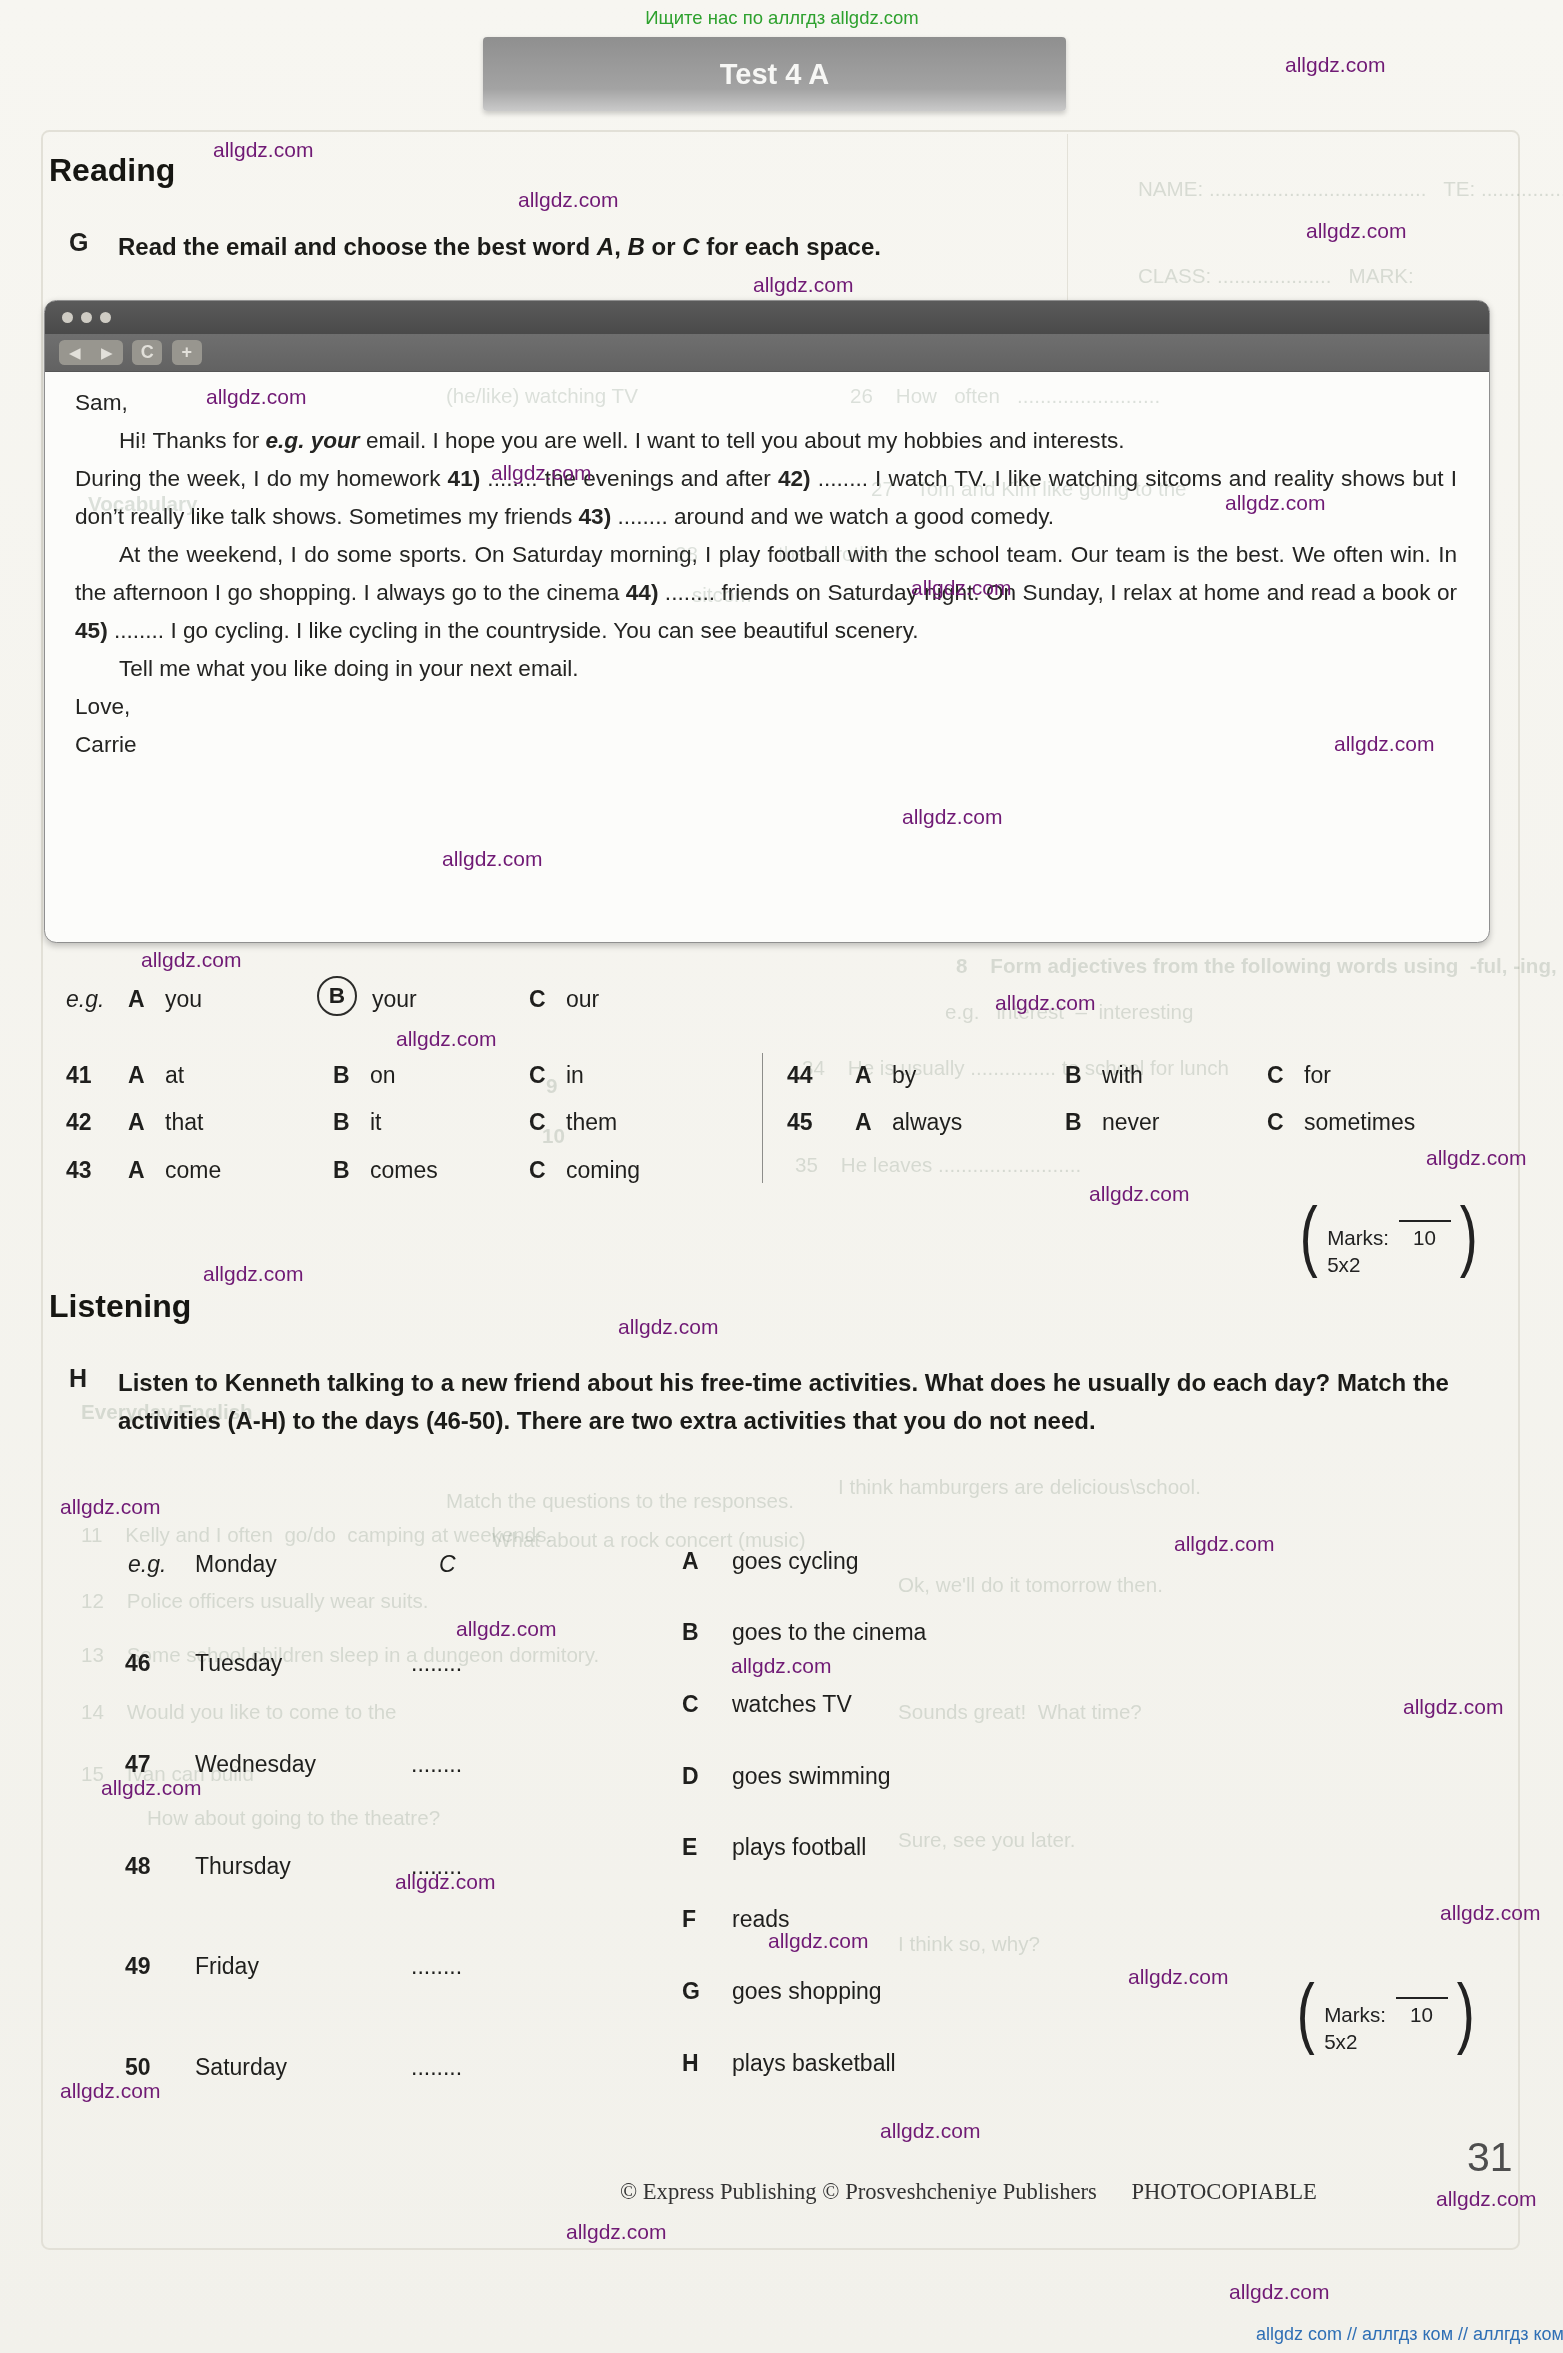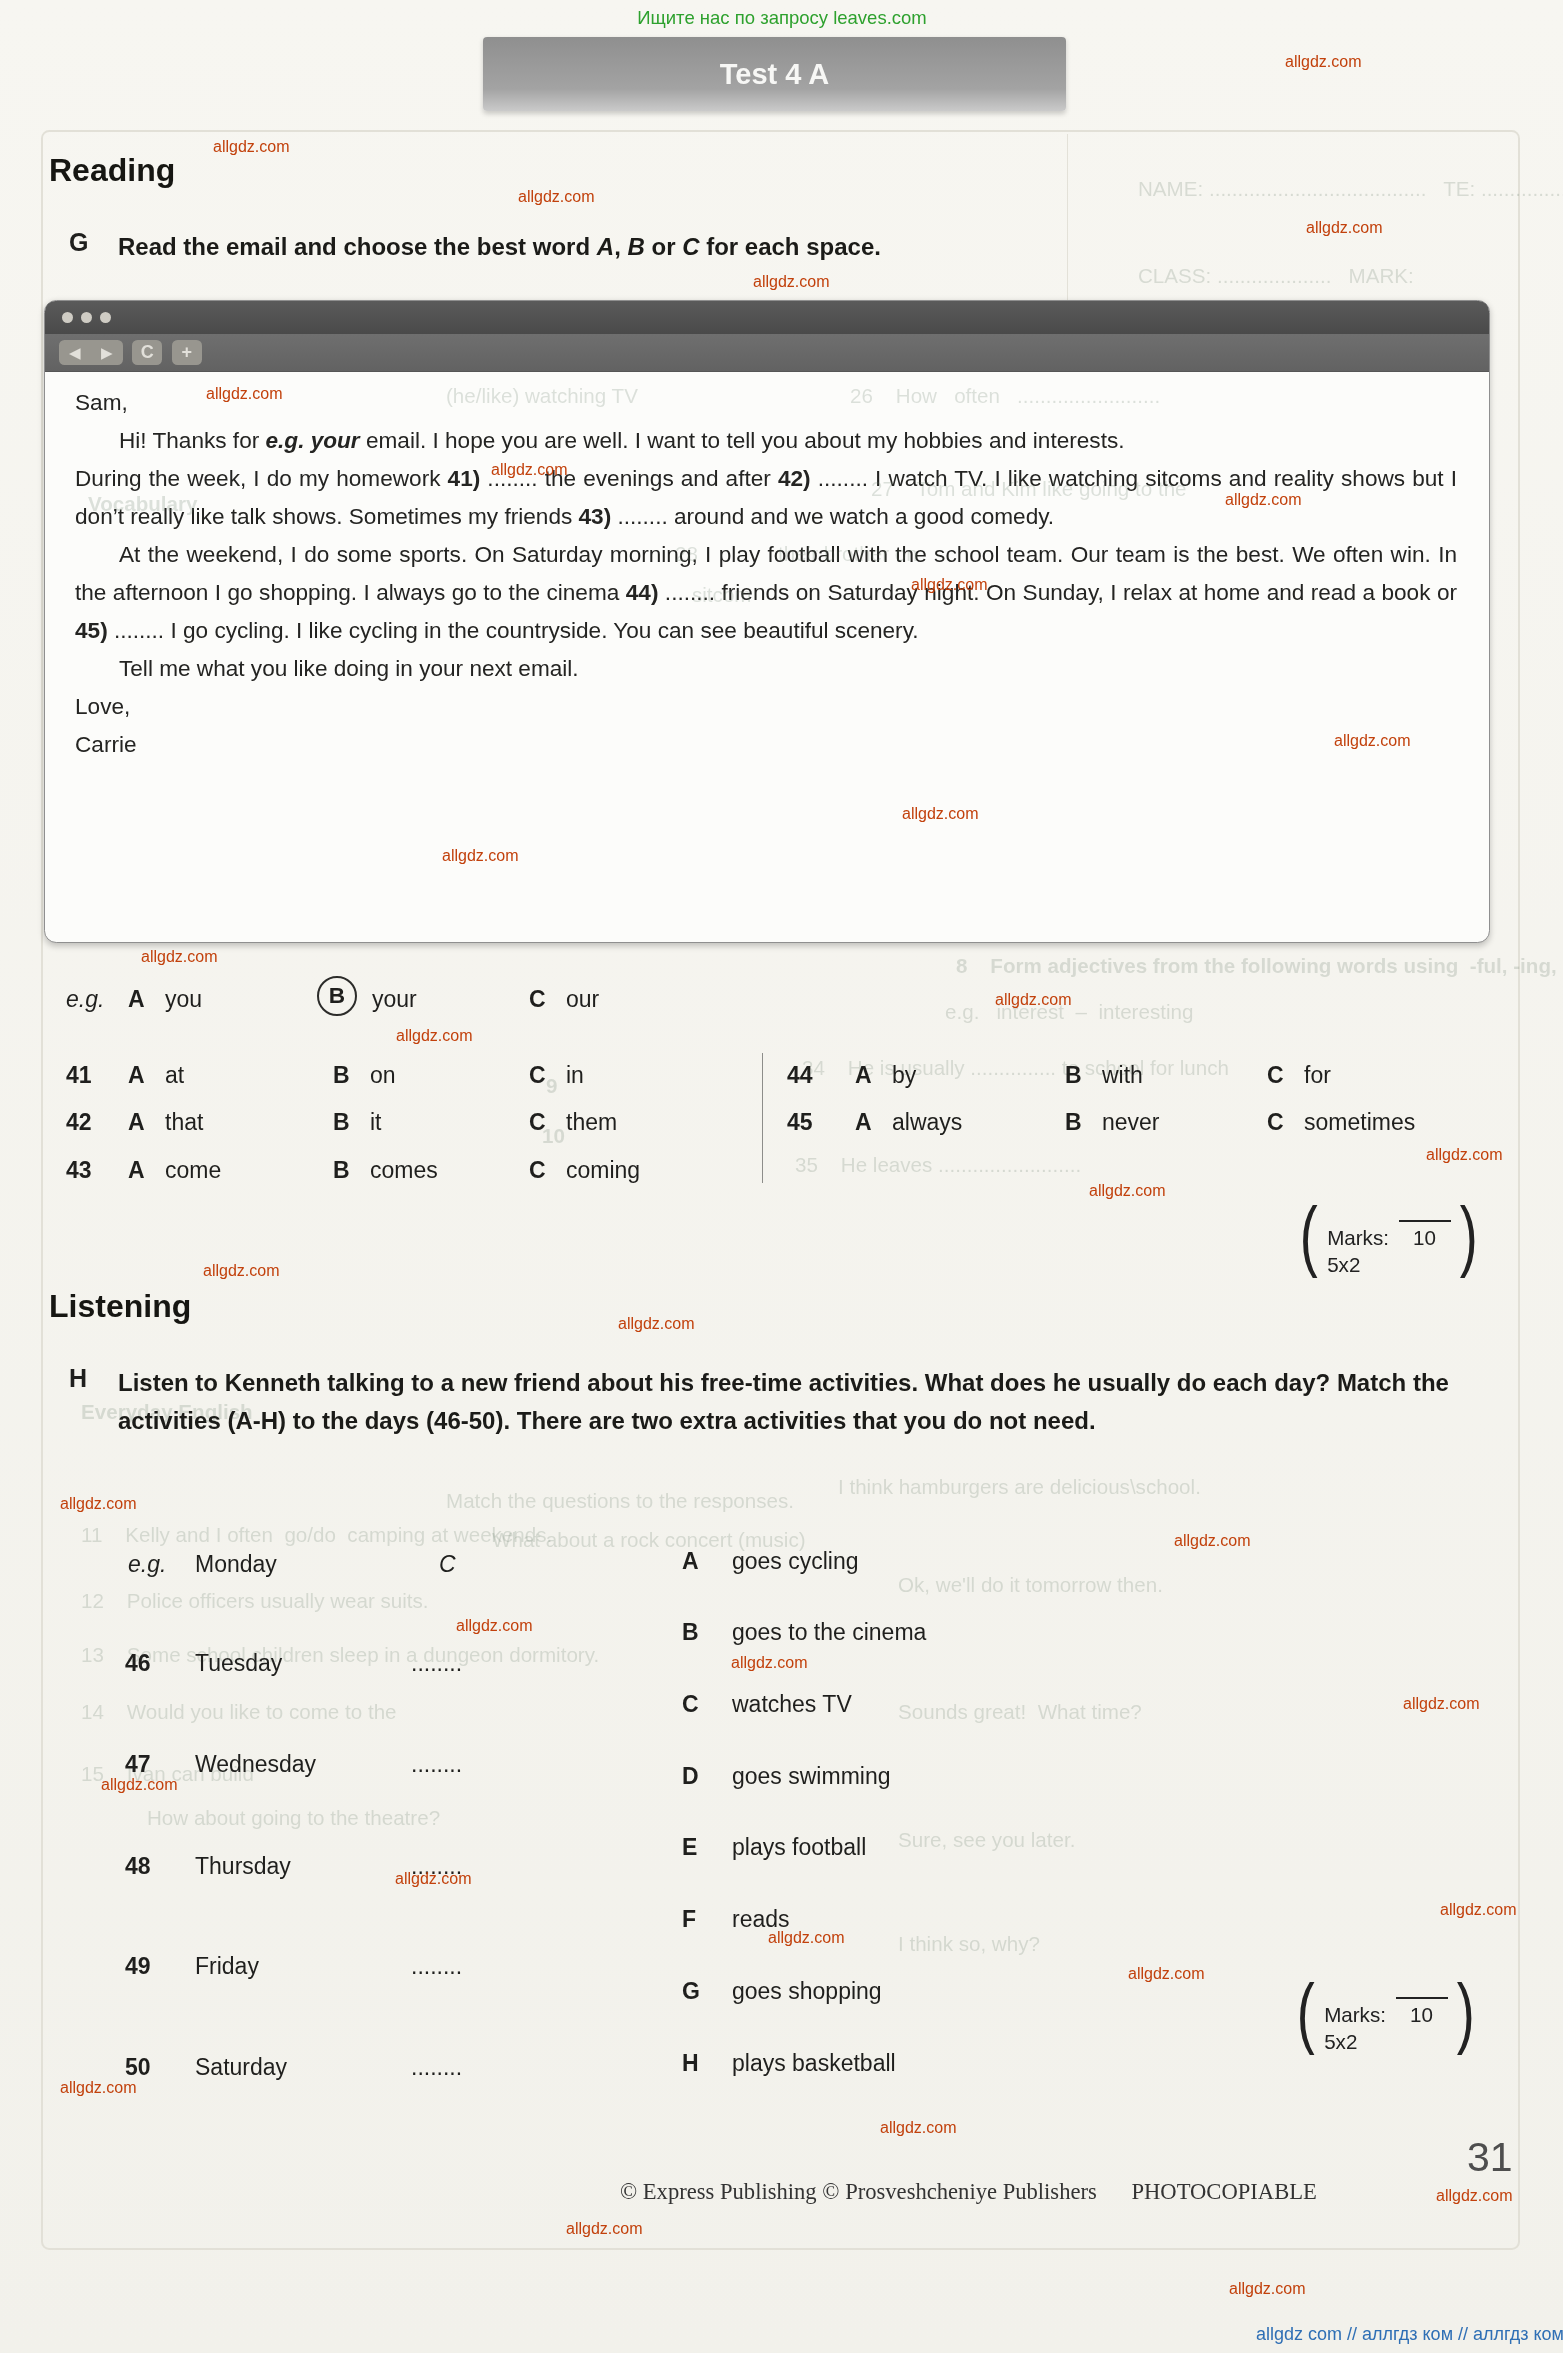--- a/index.html
+++ b/index.html
@@ -65,31 +65,31 @@
   .paren{font-size:77px;font-weight:300;transform:scaleX(.7);line-height:1;}
   .m-col{display:flex;flex-direction:column;font-size:20.6px;line-height:27.4px;margin-top:32px;}
   .m-frac{display:flex;flex-direction:column;align-items:center;font-size:20.6px;margin-left:4.1px;}
   .m-line{width:52px;border-top:2.1px solid #222;margin-bottom:4.1px;}
 
   .footer{position:absolute;left:620px;top:2179px;font-family:"Liberation Serif",serif;
       font-size:22.6px;color:#333;z-index:7;white-space:nowrap;}
   .footer .gap{margin-left:29px;}
   .pagenum{position:absolute;left:1467px;top:2134px;font-size:41px;color:#4e4e4e;z-index:7;}
 
-  .wm{position:absolute;font-size:16px;color:#c2410c;z-index:50;white-space:nowrap;}
+  .wm{position:absolute;font-size:21px;color:#701a75;z-index:50;white-space:nowrap;}
   .bleed{position:absolute;font-size:20.6px;color:#6b7f6d;opacity:.22;
       filter:blur(0.4px);z-index:6;white-space:pre;}
   .bleed-b{font-weight:bold;}
 </style>
 </head>
 <body>
 
 <div id="page">
 
-  <div class="banner-top">Ищите нас по запросу leaves.com</div>
+  <div class="banner-top">Ищите нас по аллгдз allgdz.com</div>
   <div class="banner-bottom">allgdz com  //  аллгдз ком  //  аллгдз ком</div>
 
   <div class="testbar">
     <span>Test 4 A</span>
   </div>
 
   <div class="sheet-frame"></div>
   <div class="bleed-line"></div>
 
   <div class="bleed" style="left:446px;top:384px">(he/like) watching TV</div>

